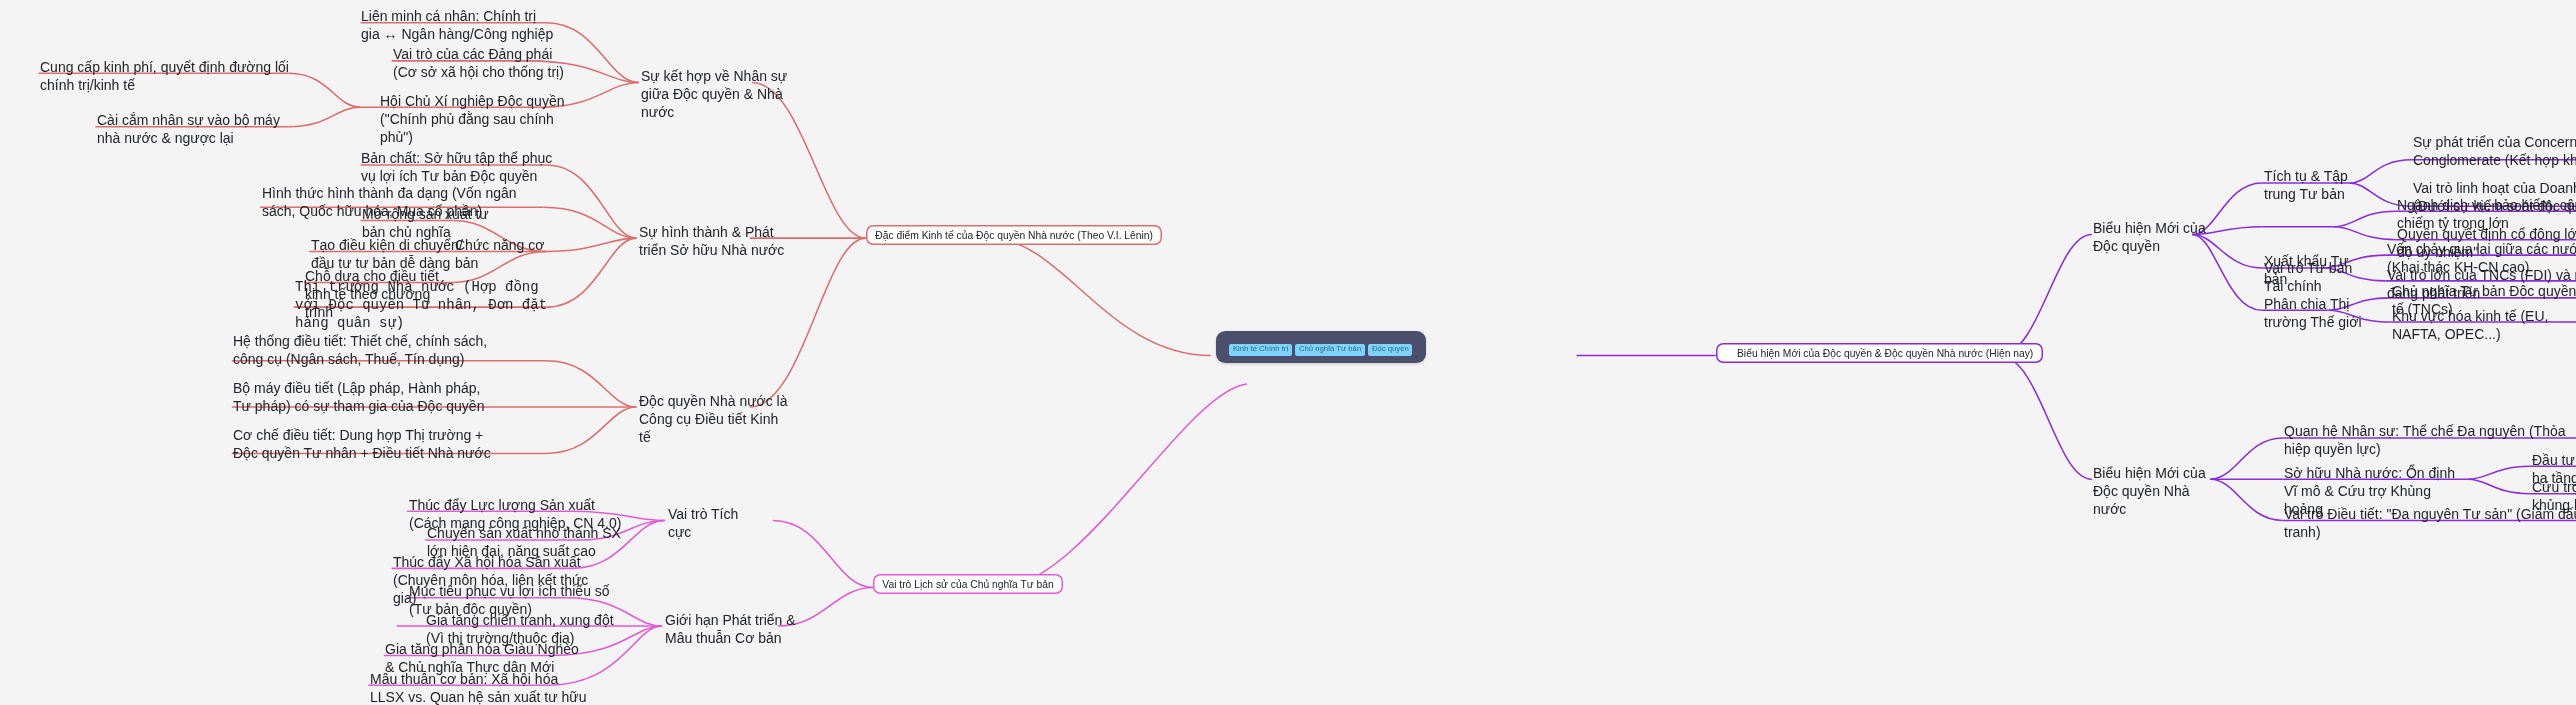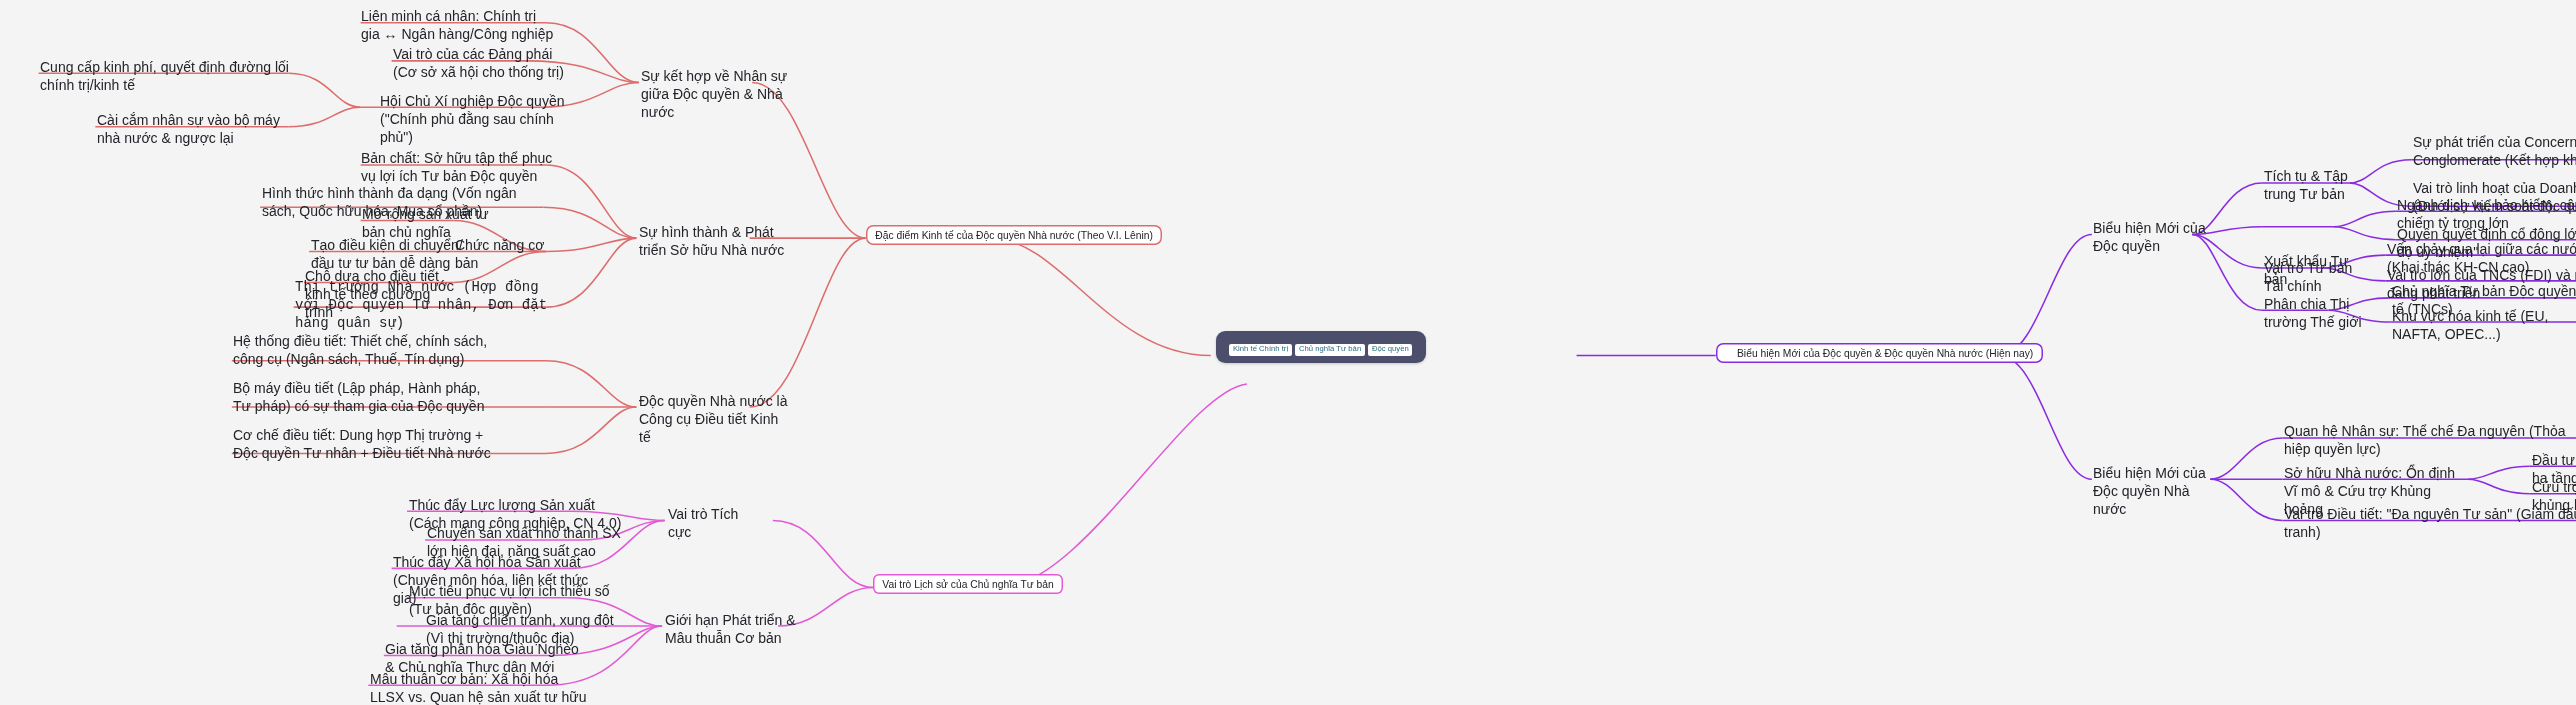--- a/index.html
+++ b/index.html
@@ -18,38 +18,38 @@
     position:absolute;
     background:#4b4f6b;
     color:#ffffff;
     border-radius:9.3px;
     padding:8.2px 13.4px 7.2px 13.4px;
     box-shadow:0 1px 2.6px rgba(0,0,0,.18);
   }
   .root .root-title{font-size:15px;line-height:1.1;white-space:nowrap;display:flex;align-items:center;gap:5.2px;}
   .root .tags{margin-top:5.2px;display:flex;gap:3.6px;}
   .root .tag{
-    background:#ffffff;color:#2d6c80;font-size:7.7px;
+    background:#7dd3fc;color:#2d6c80;font-size:7.7px;
     padding:1px 3.6px 1.5px 3.6px;border-radius:2.1px;white-space:nowrap;line-height:1.15;
   }
   .ic{display:inline-block;vertical-align:middle;}
 
   
   .lvl1{
     position:absolute;
     background:#ffffff;
     border-radius:7.2px;
     padding:4.6px 9.3px;
     font-size:10.3px;
     color:#22242a;
     white-space:nowrap;
   }
   .lvl1.red{box-shadow:0 0 0 1.5px #dd6d6d inset;}
   .lvl1.purple{box-shadow:0 0 0 1.5px #8a2be2 inset;}
-  .lvl1.magenta{box-shadow:0 0 0 1.5px #e259d6 inset;border-radius:6px;}
+  .lvl1.magenta{box-shadow:0 0 0 1.5px #e259d6 inset;}
 
   
   .leaf{position:absolute;font-size:14px;color:#22242a;line-height:1.3;}
   .leaf .txt{display:block;}
 </style>
 </head>
 <body>
 
 <div id="canvas">
 

